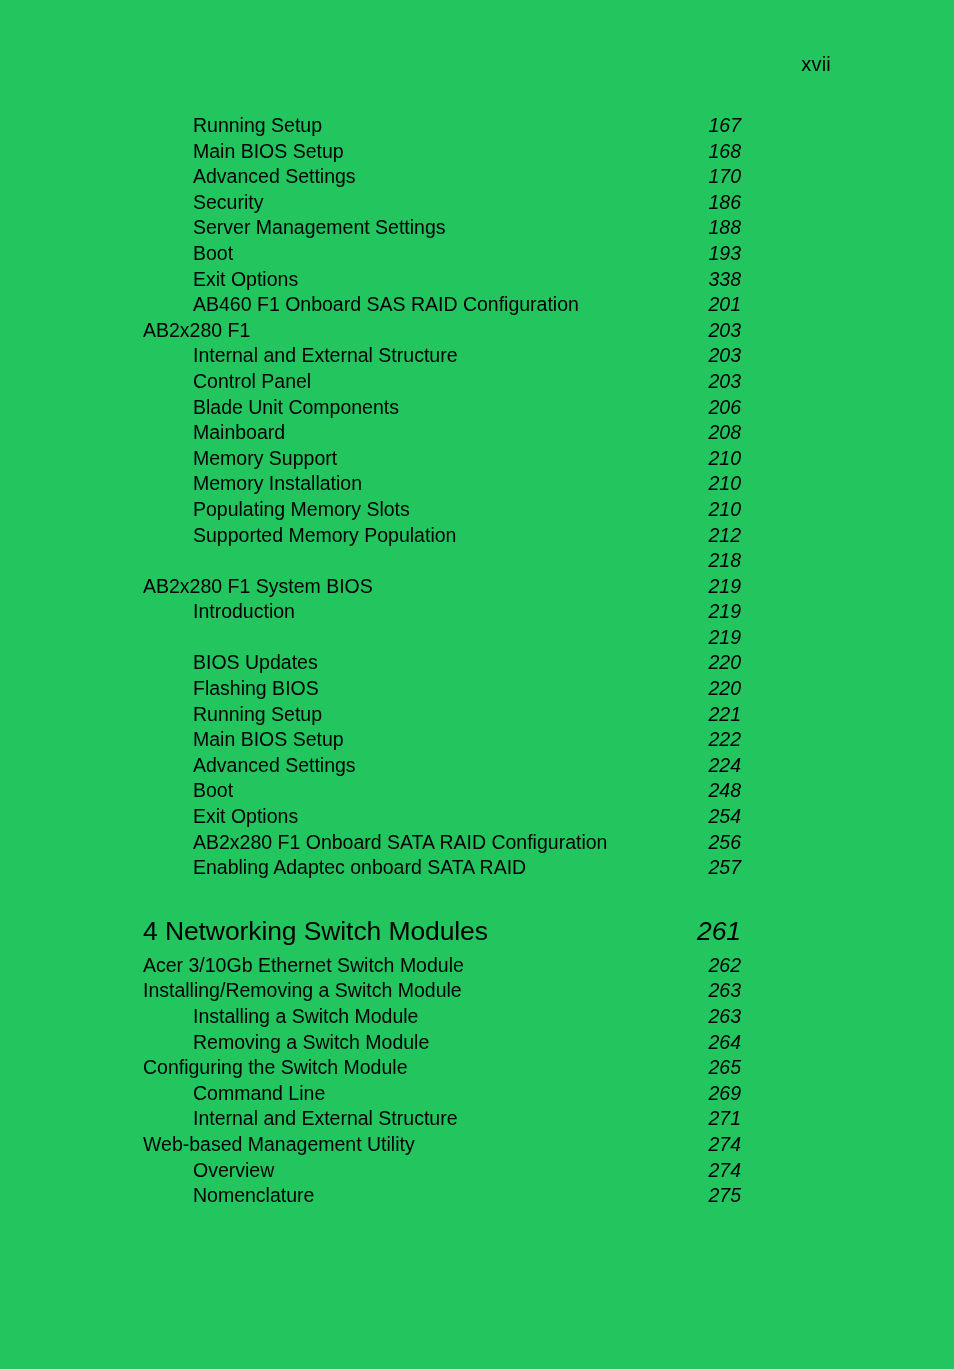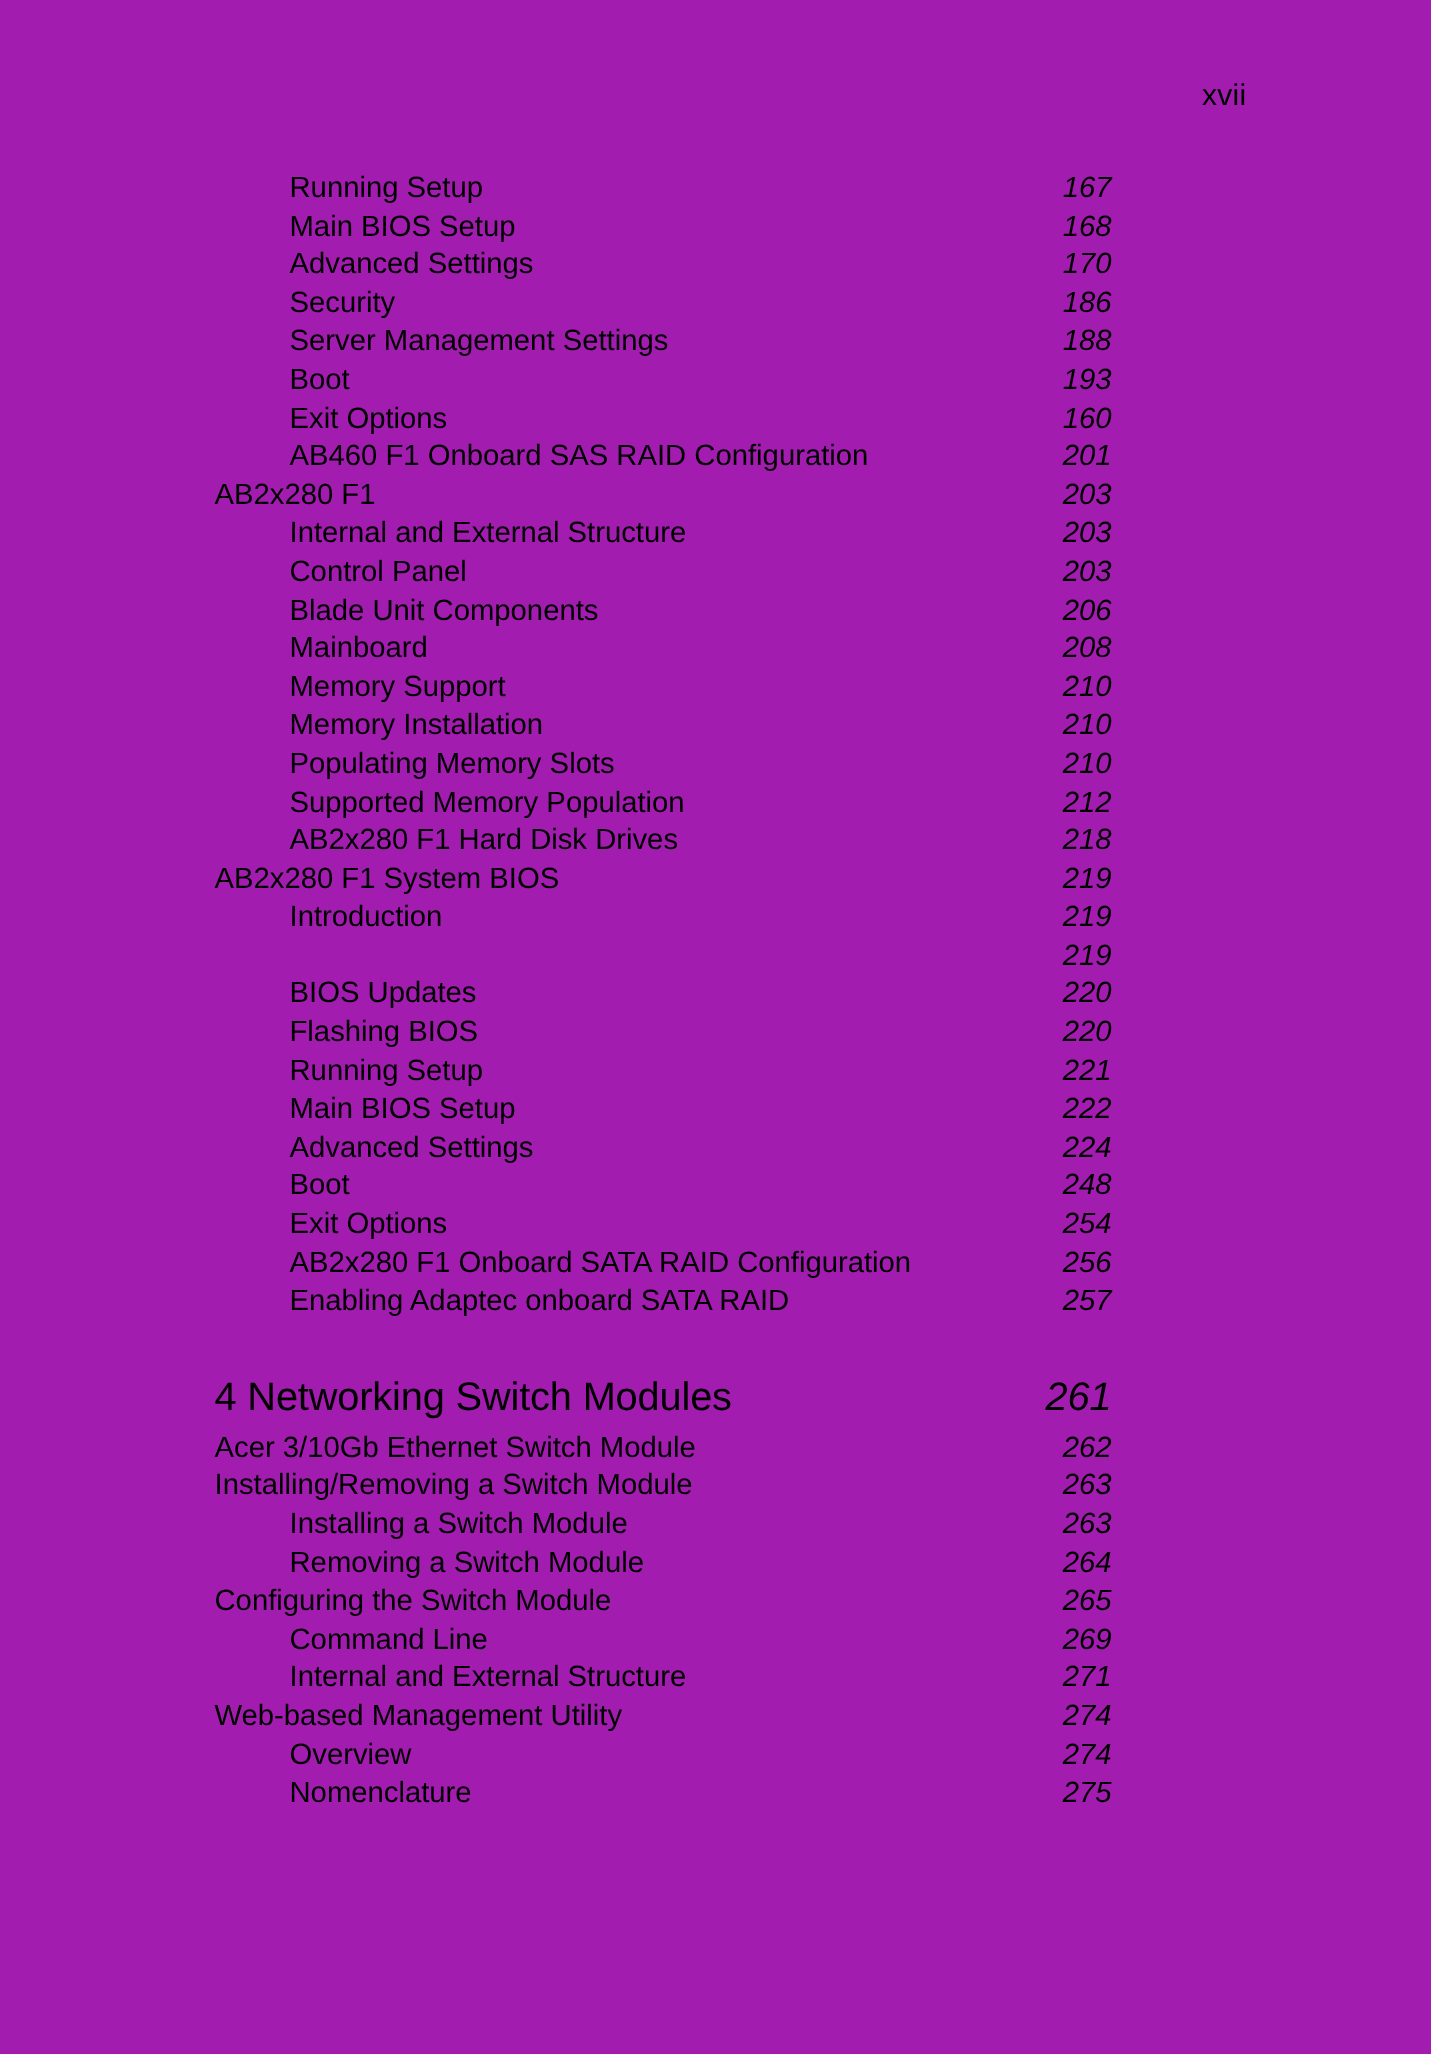--- a/index.html
+++ b/index.html
@@ -13,21 +13,21 @@
     height: 1369px;
     position: relative;
     font-family: "Liberation Sans", "DejaVu Sans", sans-serif;
     color: #000000;
     -webkit-font-smoothing: antialiased;
   }
 
   .page {
     position: absolute;
     inset: 0;
-    background: #a21caf;
+    background: #22c55e;
   }
 
   
   .page-header {
     position: absolute;
     top: 52px;
     left: 0;
     width: 831px;
     text-align: right;
     font-size: 20px;
@@ -126,21 +126,21 @@
         <span class="pageno">188</span>
       </div>
       <div class="toc-entry lvl-2">
         <span class="title">Boot</span>
         <span class="leader"></span>
         <span class="pageno">193</span>
       </div>
       <div class="toc-entry lvl-2">
         <span class="title">Exit Options</span>
         <span class="leader"></span>
-        <span class="pageno">160</span>
+        <span class="pageno">338</span>
       </div>
       <div class="toc-entry lvl-2">
         <span class="title">AB460 F1 Onboard SAS RAID Configuration</span>
         <span class="leader"></span>
         <span class="pageno">201</span>
       </div>
       <div class="toc-entry lvl-1">
         <span class="title">AB2x280 F1</span>
         <span class="leader"></span>
         <span class="pageno">203</span>
@@ -179,21 +179,20 @@
         <span class="title">Populating Memory Slots</span>
         <span class="leader"></span>
         <span class="pageno">210</span>
       </div>
       <div class="toc-entry lvl-2">
         <span class="title">Supported Memory Population</span>
         <span class="leader"></span>
         <span class="pageno">212</span>
       </div>
       <div class="toc-entry lvl-2">
-        <span class="title">AB2x280 F1 Hard Disk Drives</span>
         <span class="leader"></span>
         <span class="pageno">218</span>
       </div>
       <div class="toc-entry lvl-1">
         <span class="title">AB2x280 F1 System BIOS</span>
         <span class="leader"></span>
         <span class="pageno">219</span>
       </div>
       <div class="toc-entry lvl-2">
         <span class="title">Introduction</span>

